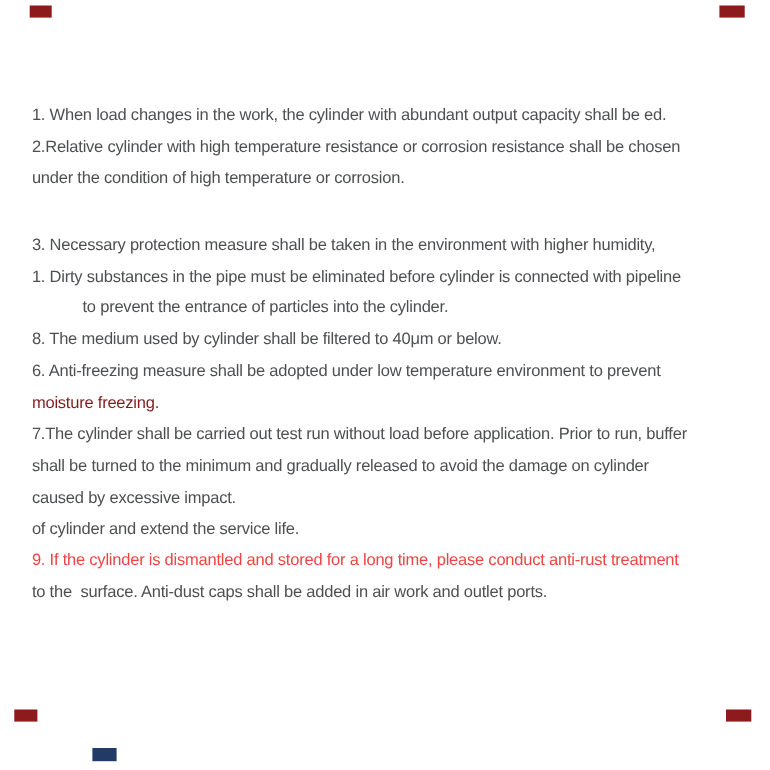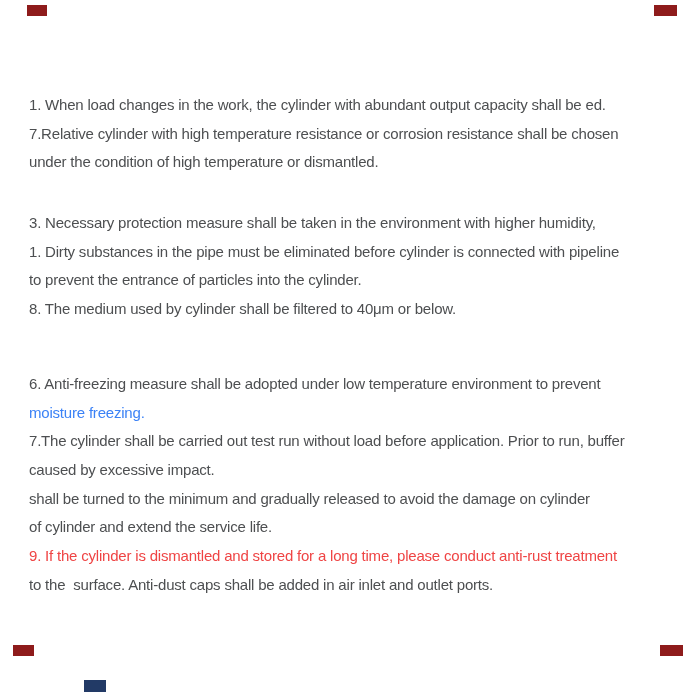--- a/index.html
+++ b/index.html
@@ -37,34 +37,34 @@
   .mark {
     position: absolute;
   }
 </style>
 </head>
 <body>
 
 <div class="canvas">
   <div class="textblock" id="textblock">
       <div class="text-line" style="color: rgb(77, 79, 81);">1. When load changes in the work, the cylinder with abundant output capacity shall be ed.</div>
-      <div class="text-line" style="color: rgb(77, 79, 81);">7.Relative cylinder with high temperature resistance or corrosion resistance shall be chosen</div>
-      <div class="text-line" style="color: rgb(77, 79, 81);">under the condition of high temperature or dismantled.</div>
+      <div class="text-line" style="color: rgb(77, 79, 81);">2.Relative cylinder with high temperature resistance or corrosion resistance shall be chosen</div>
+      <div class="text-line" style="color: rgb(77, 79, 81);">under the condition of high temperature or corrosion.</div>
       <div class="text-line" style="color: rgb(77, 79, 81); margin-top: 32px;">3. Necessary protection measure shall be taken in the environment with higher humidity,</div>
       <div class="text-line" style="color: rgb(77, 79, 81);">1. Dirty substances in the pipe must be eliminated before cylinder is connected with pipeline</div>
-      <div class="text-line" style="color: rgb(77, 79, 81);">to prevent the entrance of particles into the cylinder.</div>
+      <div class="text-line" style="color: rgb(77, 79, 81); margin-left: 46px;">to prevent the entrance of particles into the cylinder.</div>
       <div class="text-line" style="color: rgb(77, 79, 81);">8. The medium used by cylinder shall be filtered to 40μm or below.</div>
-      <div class="text-line" style="color: rgb(77, 79, 81); margin-top: 46px;">6. Anti-freezing measure shall be adopted under low temperature environment to prevent</div>
-      <div class="text-line" style="color: #3b82f6;">moisture freezing.</div>
+      <div class="text-line" style="color: rgb(77, 79, 81);">6. Anti-freezing measure shall be adopted under low temperature environment to prevent</div>
+      <div class="text-line" style="color: #7f1d1d;">moisture freezing.</div>
       <div class="text-line" style="color: rgb(77, 79, 81);">7.The cylinder shall be carried out test run without load before application. Prior to run, buffer</div>
+      <div class="text-line" style="color: rgb(77, 79, 81);">shall be turned to the minimum and gradually released to avoid the damage on cylinder</div>
       <div class="text-line" style="color: rgb(77, 79, 81);">caused by excessive impact.</div>
-      <div class="text-line" style="color: rgb(77, 79, 81);">shall be turned to the minimum and gradually released to avoid the damage on cylinder</div>
       <div class="text-line" style="color: rgb(77, 79, 81);">of cylinder and extend the service life.</div>
       <div class="text-line" style="color: #ef4444;">9. If the cylinder is dismantled and stored for a long time, please conduct anti-rust treatment</div>
-      <div class="text-line" style="color: rgb(77, 79, 81);">to the  surface. Anti-dust caps shall be added in air inlet and outlet ports.</div>
+      <div class="text-line" style="color: rgb(77, 79, 81);">to the  surface. Anti-dust caps shall be added in air work and outlet ports.</div>
     </div>
   <div id="marks-layer">
       <div class="mark" style="left: 27px; top: 5px; width: 20px; height: 11px; background: rgb(142, 27, 27);"></div>
       <div class="mark" style="left: 654px; top: 5px; width: 23px; height: 11px; background: rgb(142, 27, 27);"></div>
       <div class="mark" style="left: 13px; top: 645px; width: 21px; height: 11px; background: rgb(142, 27, 27);"></div>
       <div class="mark" style="left: 660px; top: 645px; width: 23px; height: 11px; background: rgb(142, 27, 27);"></div>
       <div class="mark" style="left: 84px; top: 680px; width: 22px; height: 12px; background: rgb(34, 58, 102);"></div>
     </div>
 </div>
 

